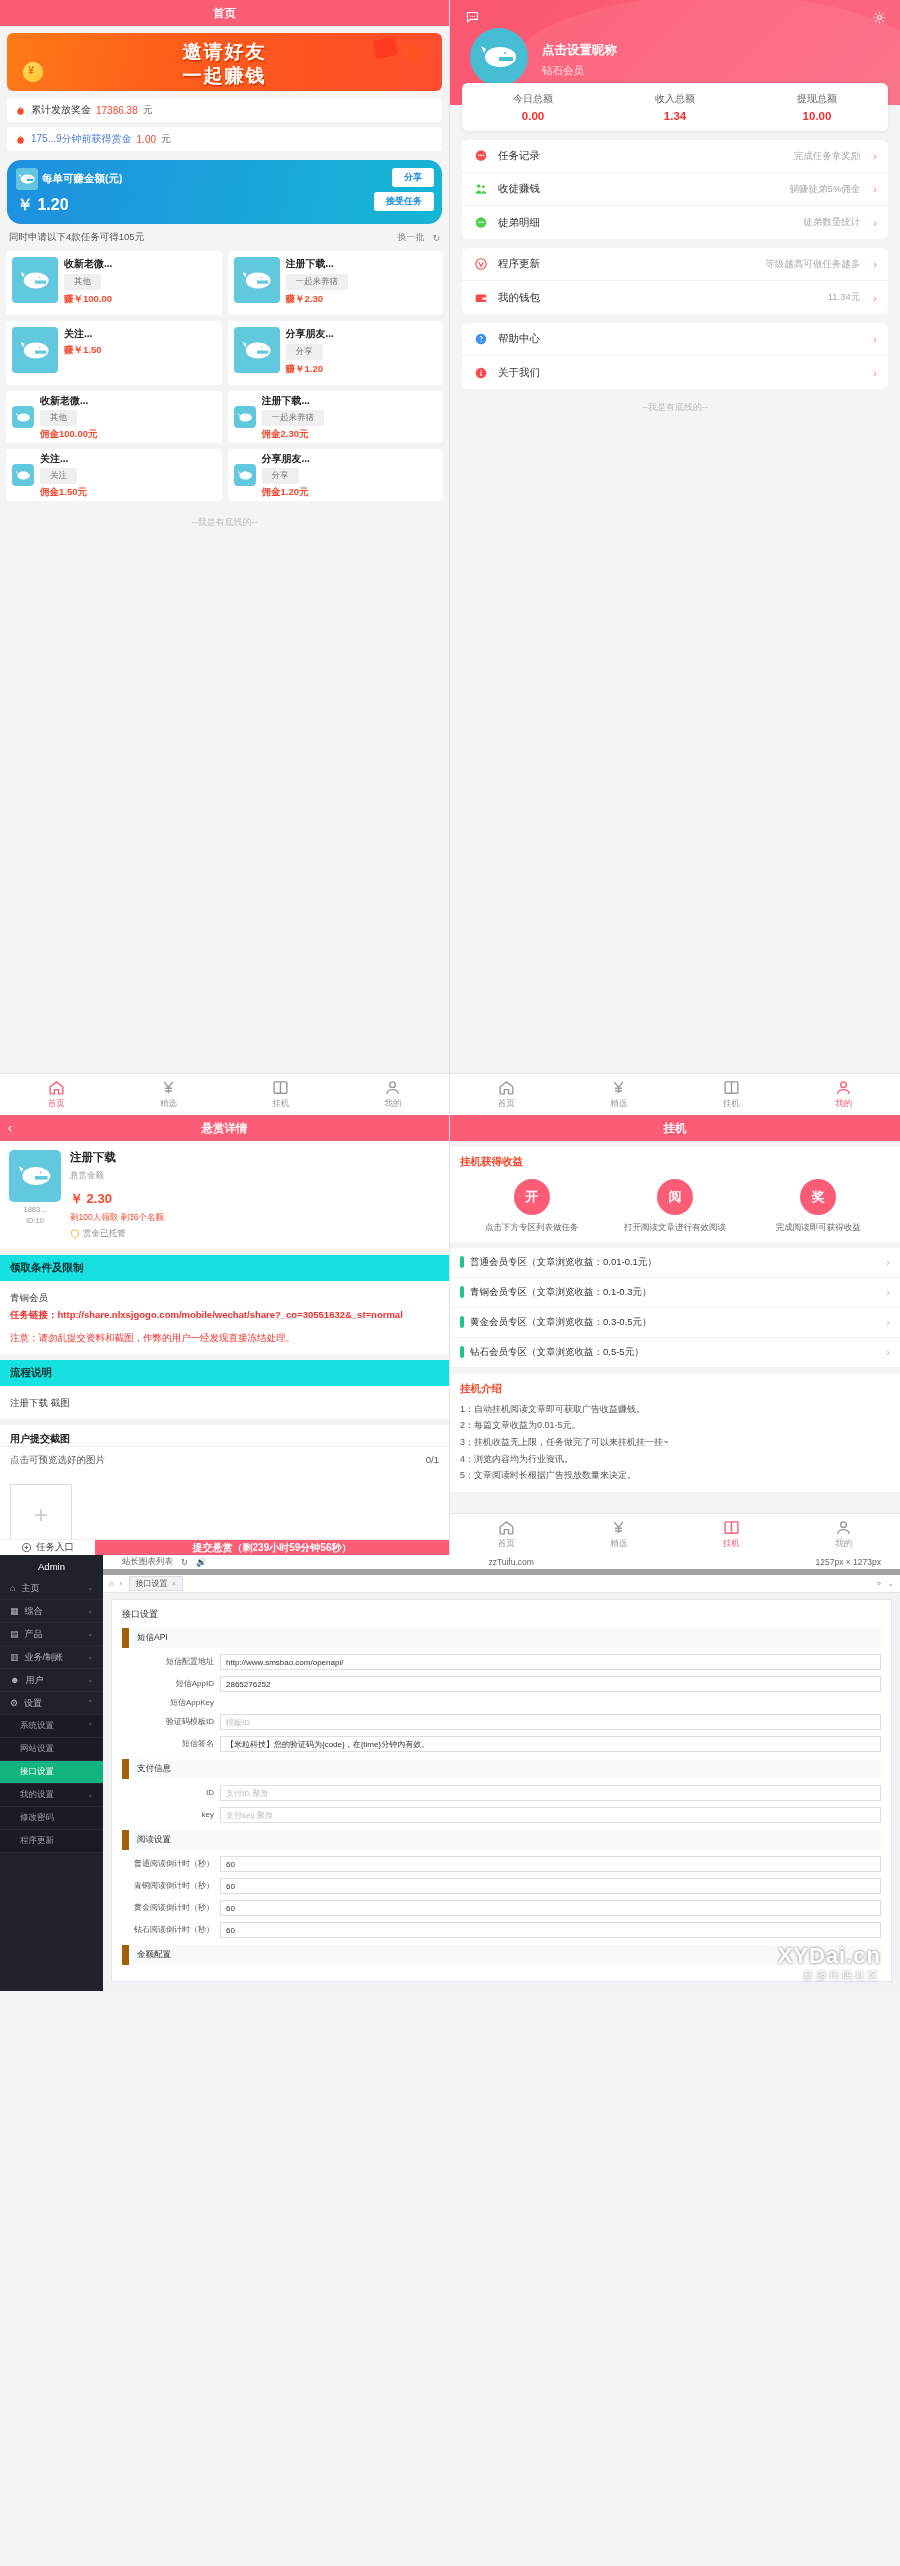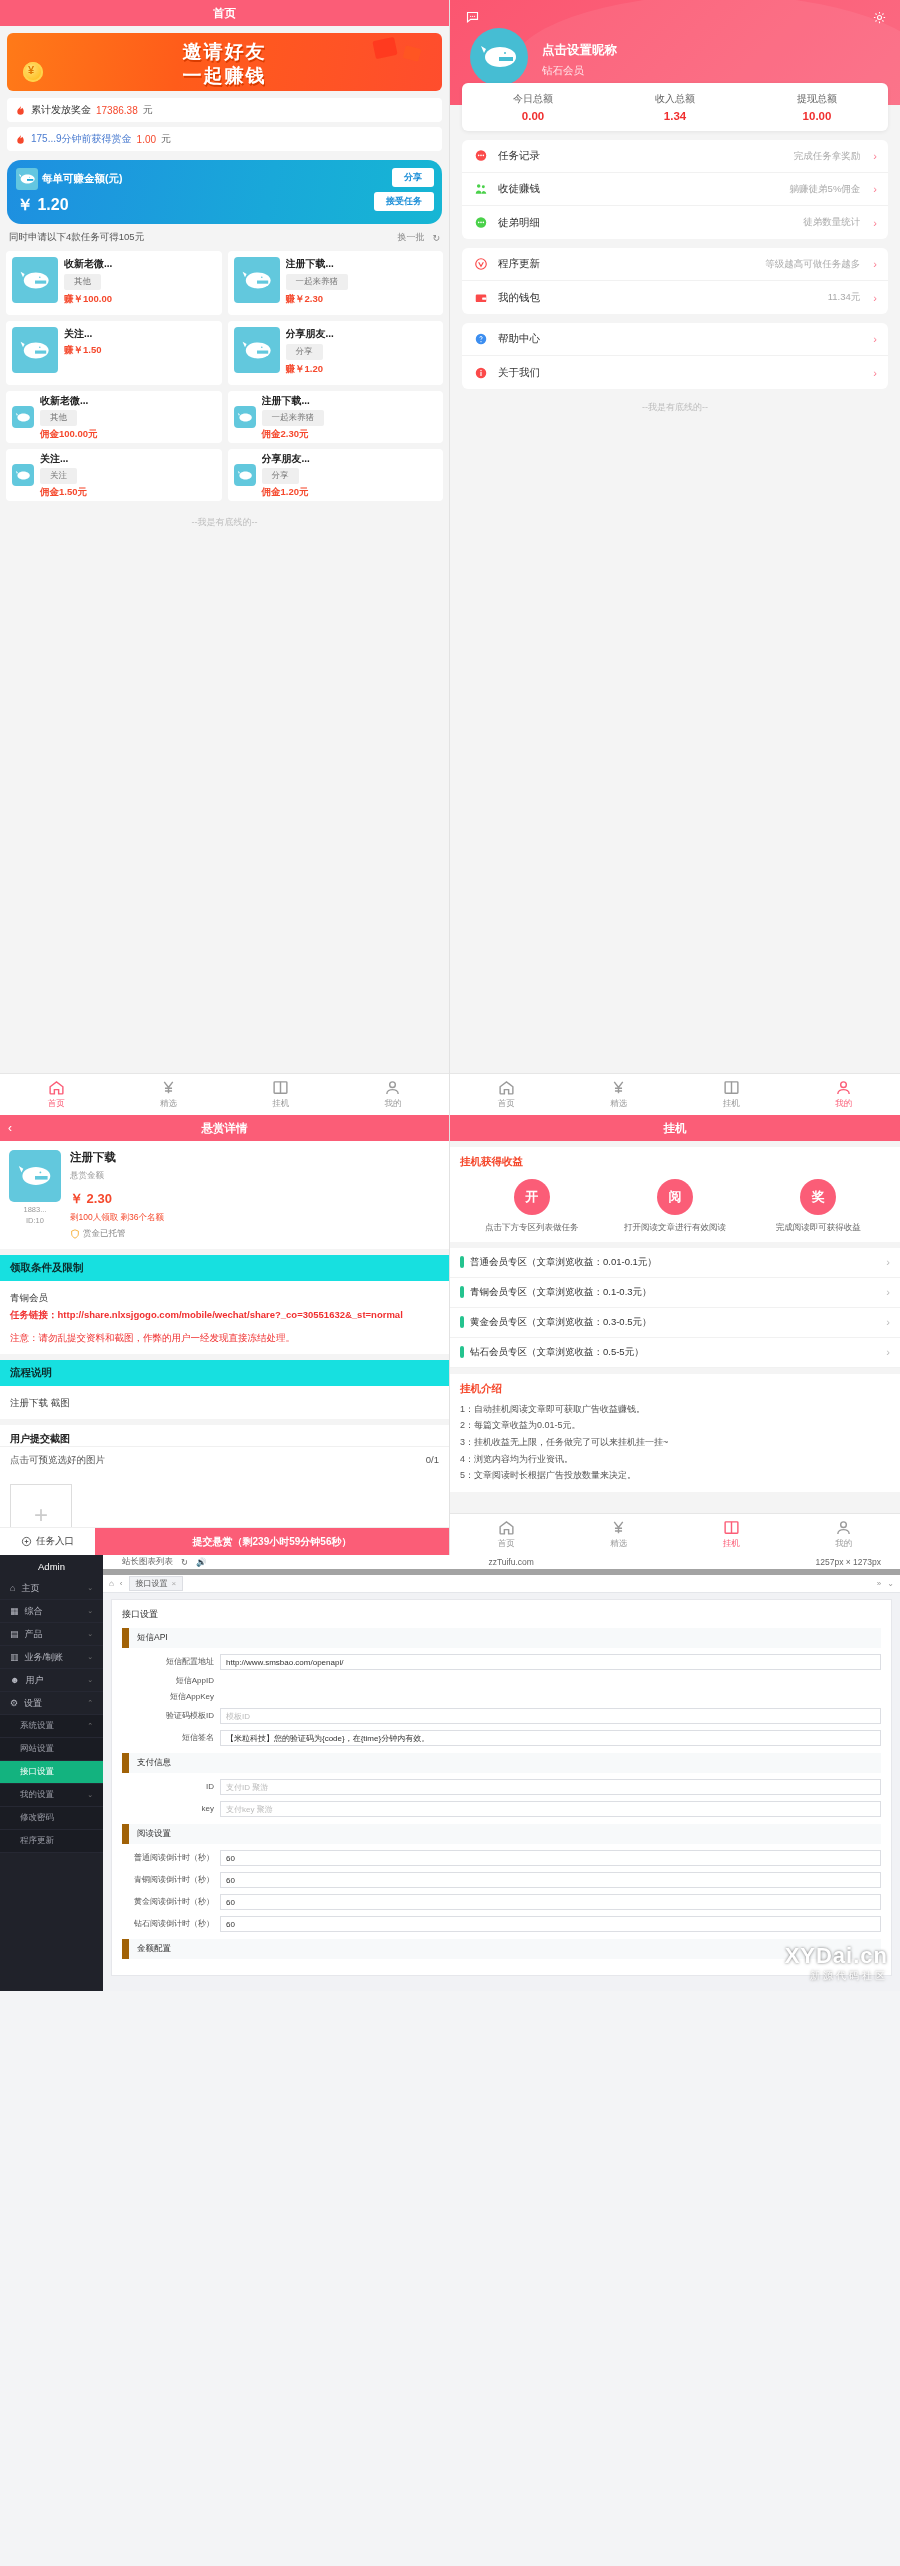--- a/index.html
+++ b/index.html
@@ -83,21 +83,21 @@
   .td-top .esc{font-size:8.5px;color:#888;margin-top:4px;display:flex;align-items:center;gap:3px}
   .secbar{background:#17e0e0;color:#0b2b2b;font-size:10.5px;font-weight:bold;padding:6px 10px;margin-top:6px}
   .secbody{background:#fff;padding:8px 10px;font-size:9.5px;color:#444;line-height:1.8}
   .secbody .lbl{color:#f02f2f;font-weight:bold}
   .secbody .lnk{color:#f02f2f;font-weight:bold;word-break:break-all}
   .secbody .warn{color:#f02f2f;margin-top:6px;display:block}
   .sub-h{background:#fff;padding:7px 10px 0;font-size:10px;font-weight:bold;color:#222;margin-top:6px}
   .sub-row{background:#fff;padding:7px 10px;font-size:9.5px;color:#555;display:flex;justify-content:space-between;border-top:1px solid #f0f0f0}
   .uploadbox{background:#fff;padding:10px 10px 14px;display:flex}
   .uploadbox .plus{width:62px;height:62px;border:1px solid #ddd;display:flex;align-items:center;justify-content:center;color:#ccc;font-size:24px;font-weight:200}
-  .td-foot{position:absolute;bottom:0;left:0;right:0;height:28px;display:flex;background:#fff;border-top:1px solid #eee}
+  .td-foot{position:absolute;bottom:0;left:0;right:0;height:16px;display:flex;background:#fff;border-top:1px solid #eee}
   .td-foot .lf{width:95px;display:flex;align-items:center;justify-content:center;gap:4px;font-size:9.5px;color:#444}
   .td-foot .rt{flex:1;background:#fb5d77;color:#fff;display:flex;align-items:center;justify-content:center;font-size:10px;font-weight:bold}
   
   .gj-sec{background:#fff;margin-top:6px;padding:8px 10px}
   .gj-title{color:#f5482c;font-size:10.5px;font-weight:bold}
   .gj-circles{display:flex;justify-content:space-around;margin-top:10px}
   .gj-c{width:118px;text-align:center}
   .gj-c .cir{width:36px;height:36px;border-radius:50%;background:#fb5d77;color:#fff;display:flex;align-items:center;justify-content:center;font-size:13px;font-weight:bold;margin:0 auto}
   .gj-c .cp{font-size:8.5px;color:#666;margin-top:6px;line-height:1.5}
   .zrow{background:#fff;display:flex;align-items:center;gap:6px;padding:8px 10px;border-bottom:1px solid #f1f1f1;font-size:9.5px;color:#333}
@@ -124,21 +124,21 @@
   .adm-tabs .tb .x{color:#aaa;font-size:8px}
   .adm-tabs .rt{margin-left:auto;display:flex;gap:6px;color:#999}
   .adm-body{flex:1;overflow:hidden;padding:6px 8px 0;background:#f1f2f5}
   .card{background:#fff;border:1px solid #e6e7eb;padding:8px 10px 10px;margin-bottom:6px}
   .card .ct{font-size:9px;color:#333;margin-bottom:7px}
   .grp{border-left:7px solid #a16207;background:#f7f9fa;padding:4px 8px;font-size:8.5px;color:#333;margin:7px 0 6px}
   .frm{display:flex;align-items:center;margin-bottom:6px;gap:6px}
   .frm .fl{width:92px;text-align:right;font-size:8px;color:#555;line-height:1.25;flex:0 0 92px}
   .frm .fi{flex:1;border:1px solid #dcdee3;height:16px;display:flex;align-items:center;padding:0 5px;font-size:8px;color:#333;background:#fff}
   .frm .fi.ph{color:#bbb}
-  .wm{position:absolute;right:12px;bottom:8px;text-align:right;pointer-events:none}
+  .wm{position:absolute;right:19px;bottom:8px;text-align:right;pointer-events:none}
   .wm .w1{font-size:22px;font-weight:bold;color:#fff;text-shadow:0 0 3px rgba(0,0,0,.55);letter-spacing:1px}
   .wm .w2{font-size:10px;color:#fff;text-shadow:0 0 3px rgba(0,0,0,.55);letter-spacing:3px}
 </style>
 </head>
 <body>
 
 <div class="page">
 
   <div class="panel">
     <div class="navbar">
@@ -766,20 +766,21 @@
         <div class="card">
           <div class="ct">接口设置</div>
 
           <div class="grp">短信API</div>
           <div class="frm">
               <div class="fl">短信配置地址</div>
               <div class="fi">http://www.smsbao.com/openapi/</div>
             </div>
           <div class="frm">
               <div class="fl">短信AppID</div>
+              <div class="fi">2865276252</div>
             </div>
           <div class="frm">
               <div class="fl">短信AppKey</div>
             </div>
           <div class="frm">
               <div class="fl">验证码模板ID</div>
               <div class="fi ph">模板ID</div>
             </div>
           <div class="frm">
               <div class="fl">短信签名</div>

